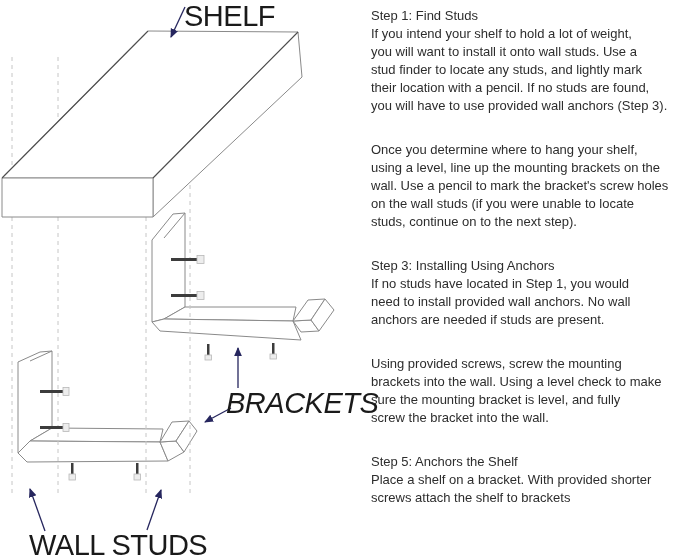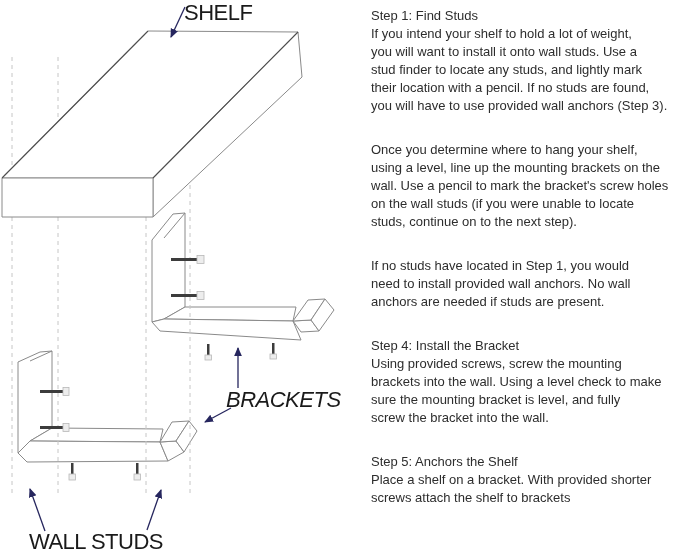--- a/index.html
+++ b/index.html
@@ -7,21 +7,21 @@
        font-family:"Liberation Sans",sans-serif;}
   .stage{position:absolute;left:0;top:0;width:679px;height:556px;}
   svg{position:absolute;left:0;top:0;}
   .face{fill:#ffffff;stroke:var(--c-outline);stroke-width:1;stroke-linejoin:round;}
   .edge{fill:none;stroke:var(--c-outline);stroke-width:1;}
   .dark-edge{fill:none;stroke:var(--c-dark);stroke-width:1.1;}
   .dash{fill:none;stroke:var(--c-dash);stroke-width:1;stroke-dasharray:4 4;}
   .screw-bar{fill:var(--c-screw);}
   .screw-head{fill:#ededed;stroke:#b7b7b7;stroke-width:0.8;}
   .arrow{fill:none;stroke:var(--c-arrow);stroke-width:1.3;}
-  .diagram-label{position:absolute;color:var(--c-label);font-size:22px;
+  .diagram-label{position:absolute;color:var(--c-label);font-size:29px;
        letter-spacing:-0.5px;white-space:nowrap;}
   .steps-col{position:absolute;left:363px;top:7px;width:312px;
        color:var(--c-text);font-size:13px;line-height:18px;}
   .step{margin-bottom:26px;margin-left:8px;}
   .step-body{white-space:pre-line;}
 </style>
 </head>
 <body>
 
 <div class="stage">
@@ -126,26 +126,26 @@
 you will have to use provided wall anchors (Step 3).</div>
     </div>
     <div class="step">
       <div class="step-body">Once you determine where to hang your shelf,
 using a level, line up the mounting brackets on the
 wall. Use a pencil to mark the bracket's screw holes
 on the wall studs (if you were unable to locate
 studs, continue on to the next step).</div>
     </div>
     <div class="step">
+      <div class="step-title">Step 3: Installing Using Anchors</div>
       <div class="step-body">If no studs have located in Step 1, you would
 need to install provided wall anchors. No wall
 anchors are needed if studs are present.</div>
     </div>
     <div class="step">
-      <div class="step-title">Step 4: Install the Bracket</div>
       <div class="step-body">Using provided screws, screw the mounting
 brackets into the wall. Using a level check to make
 sure the mounting bracket is level, and fully
 screw the bracket into the wall.</div>
     </div>
     <div class="step">
       <div class="step-title">Step 5: Anchors the Shelf</div>
       <div class="step-body">Place a shelf on a bracket. With provided shorter
 screws attach the shelf to brackets</div>
     </div>

